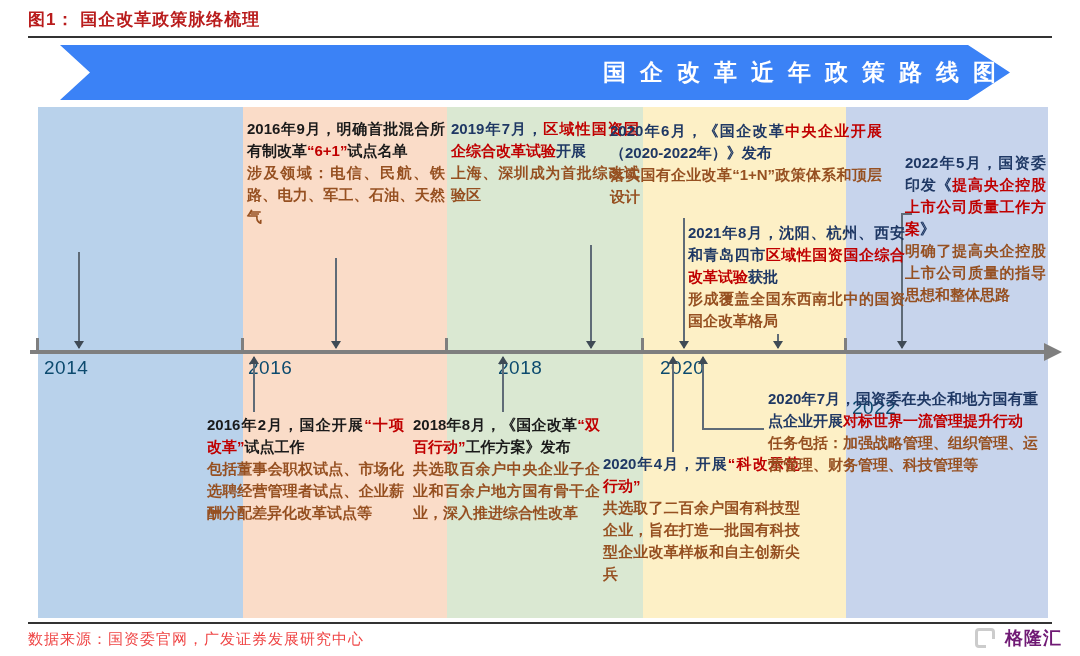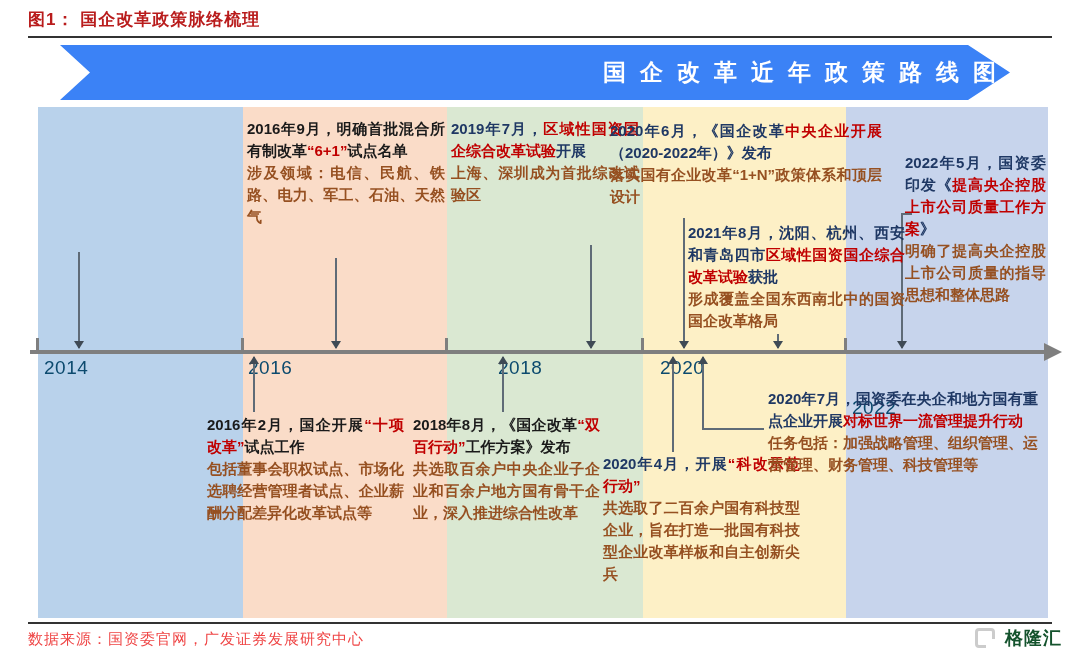--- a/index.html
+++ b/index.html
@@ -71,21 +71,21 @@
   .blk4{left:610px; top:120px;width:272px;}
   .blk5{left:688px; top:222px;width:217px;}
   .blk6{left:905px; top:122px;width:141px;margin-top:30px;}
   .blk7{left:207px; top:414px;width:197px;}
   .blk8{left:413px; top:414px;width:187px;}
   .blk9{left:603px; top:453px;width:197px;}
   .blk10{left:768px;top:388px;width:270px;}
   
   .footer-rule{position:absolute;left:28px;top:622px;width:1024px;height:0;border-top:2px solid #333333;}
   .source{position:absolute;left:28px;top:630px;font-size:15px;font-weight:400;color:#ef4444;letter-spacing:1px;text-align:right;}
-  .logo{position:absolute;right:18px;top:626px;display:flex;align-items:center;gap:10px;color:#14532d;}
+  .logo{position:absolute;right:18px;top:626px;display:flex;align-items:center;gap:10px;color:#701a75;}
   .logo-mark{
     width:20px;height:20px;border:3px solid #cccccc;border-radius:4px;position:relative;box-sizing:border-box;
   }
   .logo-mark::after{
     content:"";position:absolute;right:-3px;bottom:-3px;width:9px;height:9px;background:#ffffff;
   }
   .logo-text{font-size:18px;font-weight:700;letter-spacing:1px;}
 </style>
 </head>
 <body>

